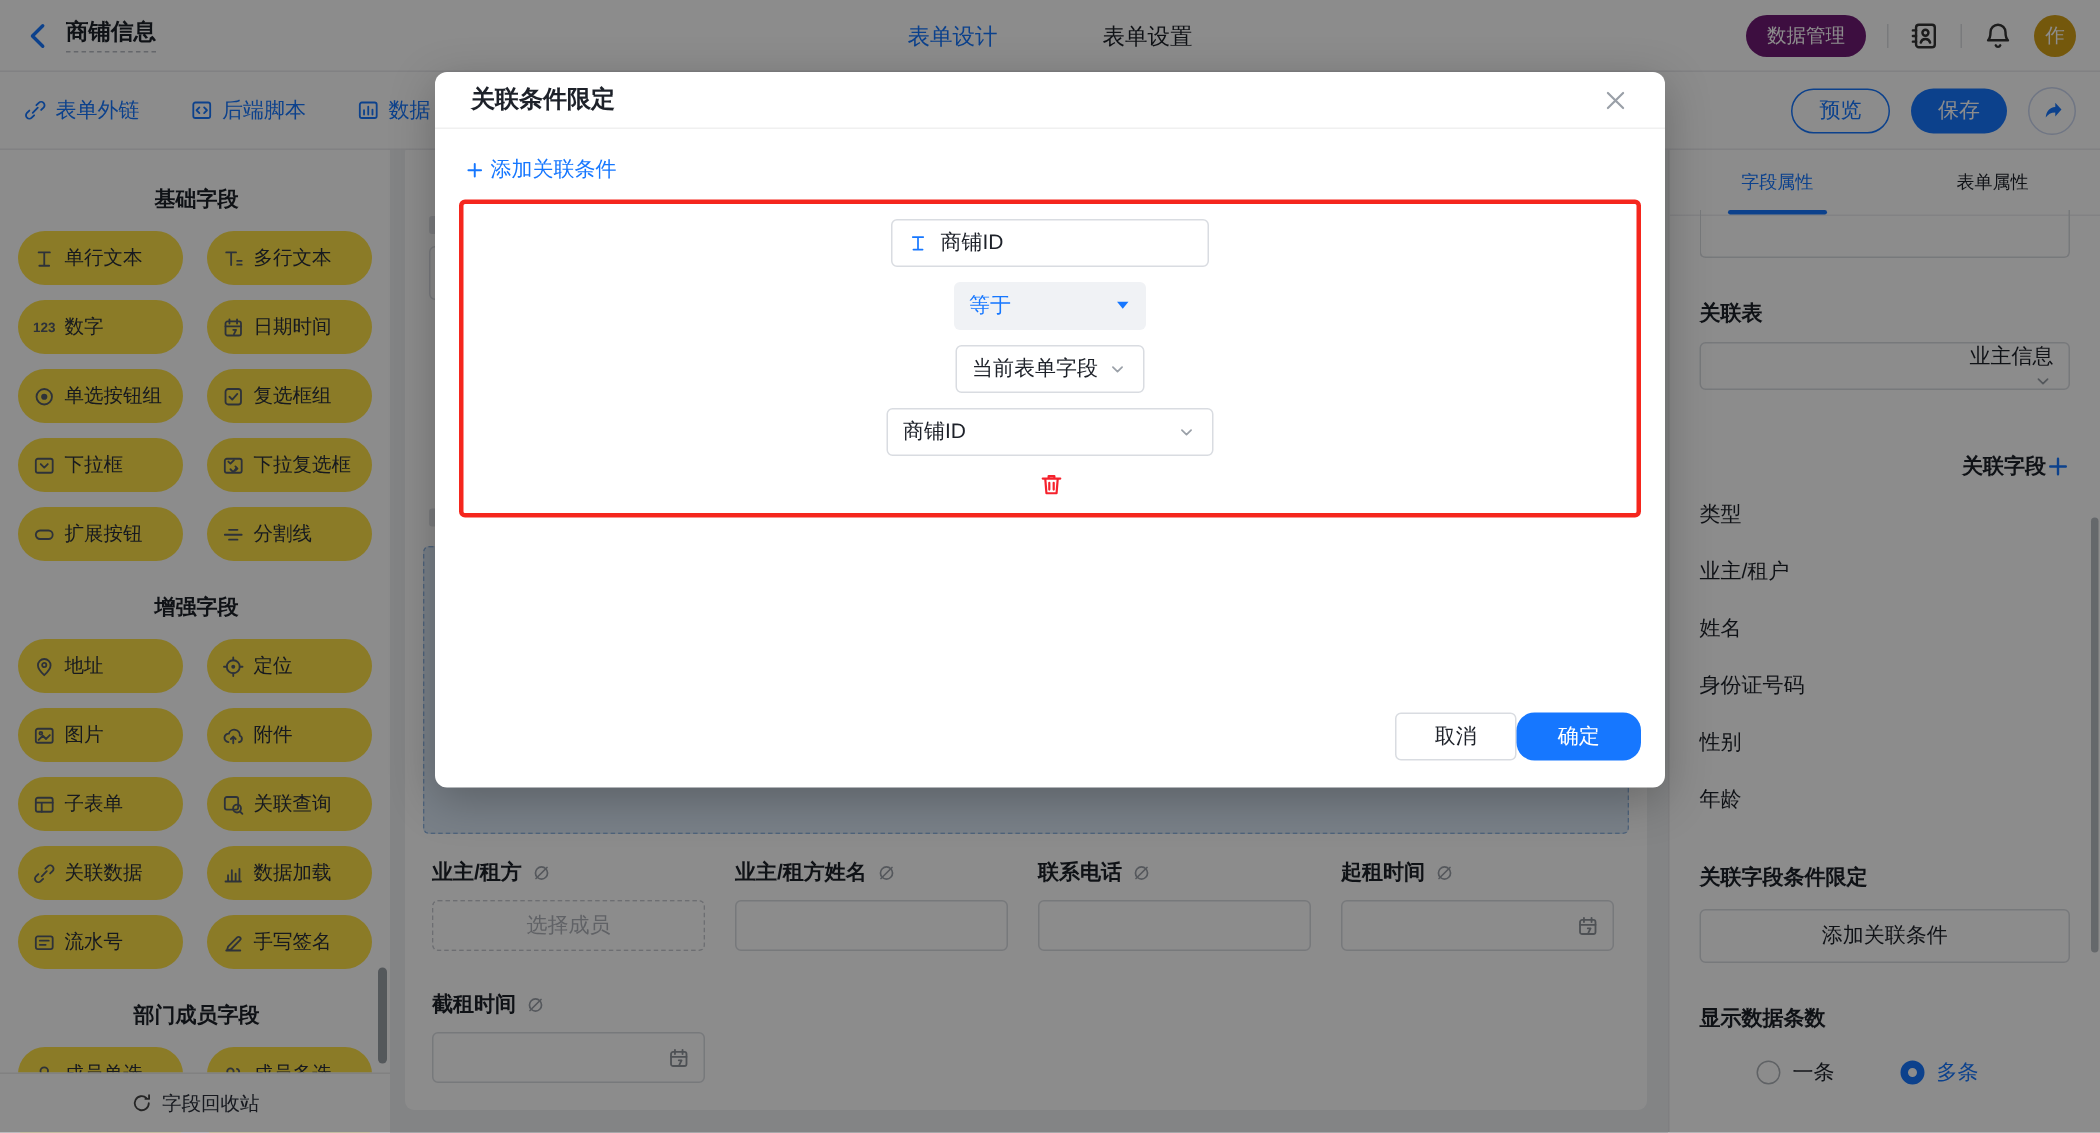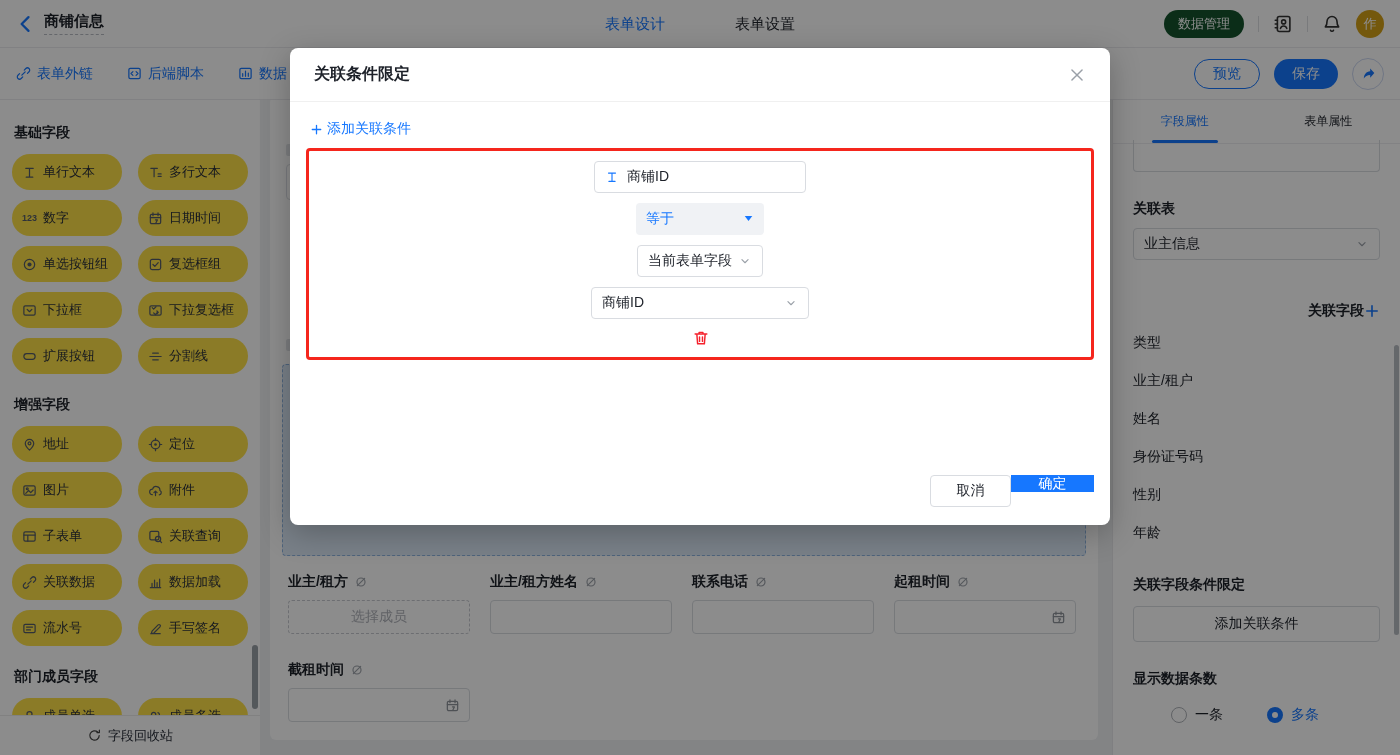--- a/index.html
+++ b/index.html
@@ -10,37 +10,37 @@
   .tnum { font-size:9px; font-weight:700; letter-spacing:0; }
 
   
   .topbar { position:absolute; left:0; top:0; width:1400px; height:48px; background:#fff; display:flex; align-items:center; padding:0 16px; border-bottom:1px solid #ececee; z-index:2; }
   .back { color:#1677ff; width:20px; height:20px; cursor:pointer; }
   .fname { font-size:15px; font-weight:700; margin-left:8px; padding-bottom:3px; border-bottom:1px dashed #b8bcc4; }
   .center-tabs { position:absolute; left:0; right:0; top:0; height:48px; display:flex; align-items:center; justify-content:center; gap:70px; }
   .ctab { font-size:15px; color:#1d2129; cursor:pointer; }
   .ctab.active { color:#1677ff; }
   .top-right { margin-left:auto; display:flex; align-items:center; gap:14px; }
-  .pill-green { height:28px; border-radius:14px; background:#14532d; color:#fff; font-size:13px; display:flex; align-items:center; padding:0 14px; cursor:pointer; }
+  .pill-green { height:28px; border-radius:14px; background:#701a75; color:#fff; font-size:13px; display:flex; align-items:center; padding:0 14px; cursor:pointer; }
   .vdiv { width:1px; height:16px; background:#dcdee2; }
   .tb-ic { width:20px; height:20px; color:#333; cursor:pointer; }
   .avatar { width:28px; height:28px; border-radius:50%; background:#d4a017; color:#fff; font-size:13px; display:flex; align-items:center; justify-content:center; cursor:pointer; }
 
   
   .toolbar { position:absolute; left:0; top:48px; width:1400px; height:52px; background:#fff; display:flex; align-items:center; padding:0 16px; border-bottom:1px solid #ececee; z-index:2; }
   .tlinks { display:flex; align-items:center; gap:34px; }
   .tlink { display:flex; align-items:center; gap:6px; color:#1677ff; font-size:14px; cursor:pointer; }
   .tlink .ic { width:15px; height:15px; }
   .tool-right { margin-left:auto; display:flex; align-items:center; gap:14px; }
   .btn-preview { height:30px; padding:0 18px; border:1px solid #1677ff; color:#1677ff; background:#fff; border-radius:16px; font-size:14px; cursor:pointer; }
   .btn-save { height:30px; padding:0 18px; border:none; color:#fff; background:#1677ff; border-radius:16px; font-size:14px; cursor:pointer; }
   .btn-share { width:32px; height:32px; border-radius:50%; background:#fff; border:1px solid #ccd7f0; color:#1677ff; display:flex; align-items:center; justify-content:center; cursor:pointer; }
 
   
-  .sidebar { position:absolute; left:0; top:100px; width:260px; height:655px; background:#fff; padding:14px 12px 46px 12px; overflow:hidden; }
+  .sidebar { position:absolute; left:0; top:100px; width:260px; height:655px; background:#fff; padding:14px 12px 46px 12px; overflow:hidden;text-align:center; }
   .sec-title { font-size:14px; font-weight:700; margin:10px 0 12px 2px; }
   .pill-grid { display:grid; grid-template-columns:1fr 1fr; gap:10px 16px; }
   .fpill { height:36px; border-radius:18px; background:#fde047; display:flex; align-items:center; padding:0 10px; font-size:13px; color:#2a2f3a; cursor:grab; white-space:nowrap; }
   .fpill .ic { width:15px; height:15px; color:#555c68; margin-right:6px; flex:0 0 auto; }
   .recycle-bar { position:absolute; left:0; bottom:0; width:260px; height:40px; background:#fff; border-top:1px solid #ebebeb; display:flex; align-items:center; justify-content:center; gap:6px; font-size:13px; color:#2a2f3a; cursor:pointer; }
   .recycle-bar .ic { width:15px; height:15px; color:#444; }
   .sb-scroll { position:absolute; right:2px; top:545px; width:6px; height:64px; border-radius:3px; background:#9aa0a6; }
 
   
   .canvas { position:absolute; left:270px; top:96px; width:828px; height:644px; background:#fff; border-radius:6px; }
@@ -57,55 +57,55 @@
 
   
   .rpanel { position:absolute; left:1112px; top:100px; width:288px; height:655px; background:#fff; border-left:1px solid #e7e8ec; overflow:hidden; }
   .rtabs { height:44px; display:flex; border-bottom:1px solid #ededf0; }
   .rtab { flex:1; display:flex; align-items:center; justify-content:center; font-size:12px; cursor:pointer; position:relative; color:#1d2129; }
   .rtab.active { color:#1677ff; }
   .rtab.active::after { content:""; position:absolute; bottom:0; left:50%; transform:translateX(-50%); width:66px; height:3px; background:#1677ff; border-radius:2px; }
   .rbody { padding:0 20px; }
   .partial-input { margin-top:-4px; height:32px; border:1px solid #d9dce1; border-top:none; border-radius:0 0 4px 4px; }
   .rlabel { margin-top:28px; font-size:14px; font-weight:700; }
-  .rselect { margin-top:10px; height:32px; border:1px solid #d9dce1; border-radius:4px; display:flex; align-items:center; padding:0 10px; font-size:14px; cursor:pointer; }
+  .rselect { margin-top:10px; height:32px; border:1px solid #d9dce1; border-radius:4px; display:flex; align-items:flex-end; padding:0 10px; font-size:14px; cursor:pointer;flex-direction:column; }
   .rselect .ic { margin-left:auto; width:14px; height:14px; color:#9aa0a8; }
   .rflex { margin-top:42px; display:flex; align-items:center; justify-content:flex-end; }
   .plus-ic { width:16px; height:16px; color:#1677ff; cursor:pointer; }
   .rlist { list-style:none; }
   .rlist li { margin-top:20px; font-size:14px; color:#1d2129; }
   .rbtn { margin-top:12px; height:36px; border:1px solid #d9dce1; border-radius:4px; background:#fff; width:100%; font-size:14px; color:#1d2129; cursor:pointer; }
   .radio-row { margin-top:18px; display:flex; align-items:center; gap:44px; padding-left:38px; }
   .radio { display:flex; align-items:center; gap:8px; font-size:14px; cursor:pointer; }
   .rdot { width:16px; height:16px; border-radius:50%; border:1px solid #aeb2b8; background:#fff; }
   .radio.sel .rdot { border:5px solid #1677ff; }
   .radio.sel span { color:#1677ff; }
   .rp-scroll { position:absolute; right:1px; top:245px; width:5px; height:290px; border-radius:3px; background:#b9bdc3; }
 
   
   .overlay { position:absolute; inset:0; background:rgba(0,0,0,0.45); z-index:40; }
   .modal { position:absolute; left:290px; top:48px; width:820px; height:477px; background:#fff; border-radius:8px; box-shadow:0 8px 30px rgba(0,0,0,.25); z-index:50; }
-  .m-head { height:54px; display:flex; align-items:center; padding:0 24px; border-bottom:1px solid #f0f0f0; }
+  .m-head { height:38px; display:flex; align-items:center; padding:0 24px; border-bottom:1px solid #f0f0f0; }
   .m-title { font-size:16px; font-weight:700; }
   .m-close { margin-left:auto; width:18px; height:18px; color:#9aa0a8; cursor:pointer; }
   .m-body { padding:18px 16px 0 16px; }
   .m-addlink { display:inline-flex; align-items:center; gap:4px; color:#1677ff; font-size:14px; cursor:pointer; margin-left:4px; }
   .m-addlink .ic { width:13px; height:13px; }
   .cond-frame { margin-top:8px; border:3px solid #f5261d; border-radius:4px; padding:10px 12px; display:flex; align-items:center; gap:10px;flex-direction:column; }
   .cond-input { width:212px; height:32px; border:1px solid #d9dce1; border-radius:4px; display:flex; align-items:center; padding:0 10px; gap:8px; font-size:14px; }
   .cond-input .ic { width:14px; height:14px; color:#1677ff; }
   .cond-op { width:128px; height:32px; background:#f0f2f5; border-radius:4px; display:flex; align-items:center; padding:0 10px; font-size:14px; color:#1677ff; cursor:pointer; }
   .cond-op .ic { margin-left:auto; width:11px; height:11px; color:#1677ff; }
   .cond-sel { height:32px; border:1px solid #d9dce1; border-radius:4px; display:flex; align-items:center; padding:0 10px; font-size:14px; cursor:pointer; }
   .cond-sel .ic { margin-left:auto; width:14px; height:14px; color:#9aa0a8; }
   .w130 { width:126px; } .w218 { width:218px; }
   .trash { width:18px; height:18px; color:#f5222d; cursor:pointer; margin-left:2px; }
   .m-foot { position:absolute; right:16px; bottom:18px; display:flex; gap:0; }
   .btn-cancel { width:81px; height:32px; border:1px solid #d9dce1; border-radius:4px; background:#fff; font-size:14px; color:#1d2129; cursor:pointer; }
-  .btn-ok { width:83px; height:17px; border:none; border-radius:0; background:#1677ff; font-size:14px; color:#fff; cursor:pointer; }
+  .btn-ok { width:83px; height:32px; border:none; border-radius:12px; background:#1677ff; font-size:14px; color:#fff; cursor:pointer; }
 </style>
 </head>
 <body>
 
 <div class="topbar">
   <span class="ic back">
       <svg viewBox="0 0 16 16" width="100%" height="100%" fill="none" stroke="currentColor" stroke-width="1.3" stroke-linecap="round" stroke-linejoin="round">
         <path d="M10 2.5 4.5 8l5.5 5.5" stroke-width="1.8"></path>
       </svg>
     </span>

